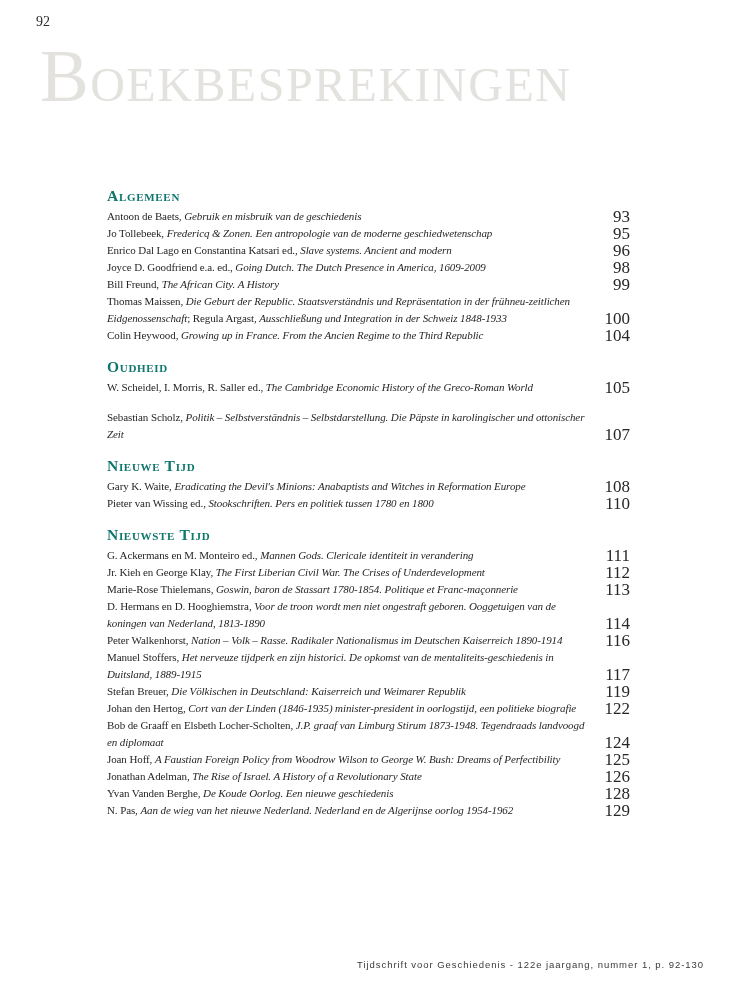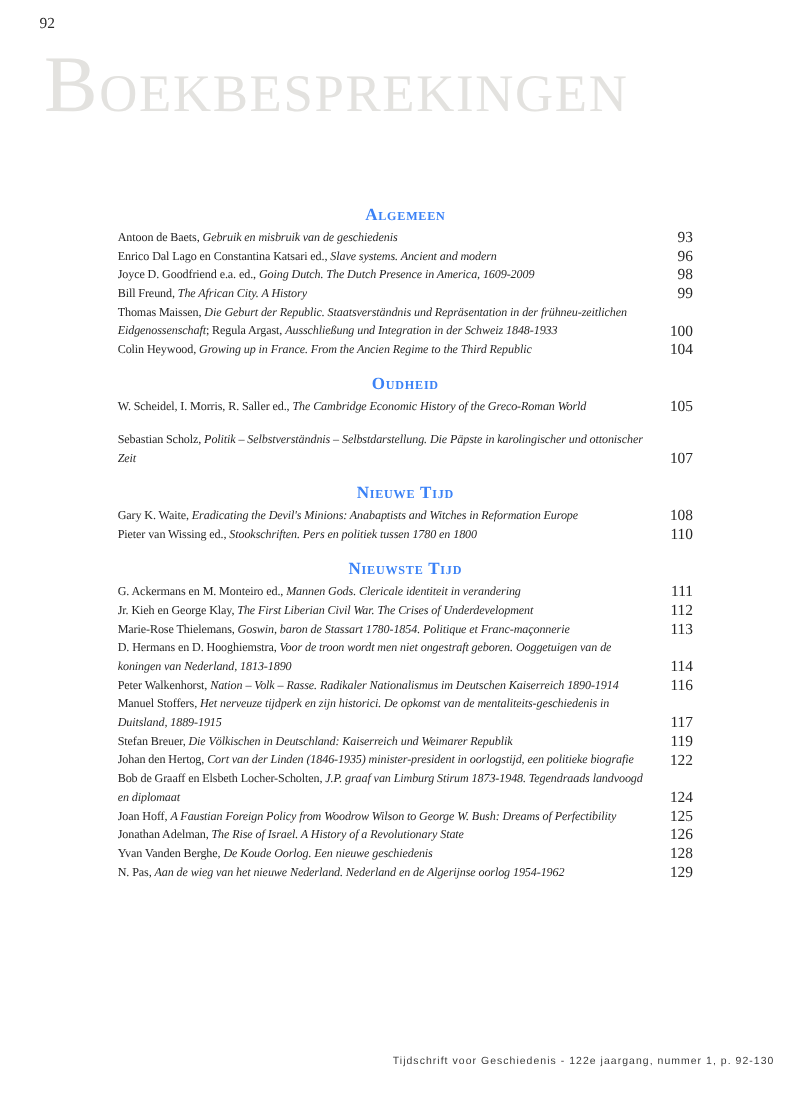--- a/index.html
+++ b/index.html
@@ -29,36 +29,35 @@
     position: absolute; left: 107px; top: 186px; width: 523px;
   }
   .toc-section { margin-top: 13px; }
   .toc-section:first-child { margin-top: 0; }
   .toc-section h2 {
     margin: 0 0 2px 0;
     font-size: 15.5px; line-height: 20px;
     font-variant: small-caps;
     font-weight: 600;
     letter-spacing: 0.7px;
-    color: #3b82f6;
-    text-align: center;
+    color: #0f766e;
   }
   .entry { display: flex; }
   .entry-text {
     flex: 1;
     padding-right: 10px;
     font-size: 11px; line-height: 17px;
     letter-spacing: -0.1px;
     color: #262626;
   }
   .entry-text .it { font-style: italic; text-align: center; }
   .entry-page {
     width: 28px; text-align: right;
     align-self: flex-end;
-    font-size: 14px; line-height: 17px;
+    font-size: 17px; line-height: 17px;
     color: #262626;
   }
   .footer-line {
     position: absolute; top: 959px; right: 33px;
     font-family: "Liberation Sans", sans-serif;
     font-size: 9.5px;
     letter-spacing: 0.95px;
     color: #3a3a3a;
     white-space: nowrap;
   }
@@ -69,20 +68,24 @@
 <div class="folio">92</div>
 
 <h1 class="journal-heading">Boekbesprekingen</h1>
 
 <div class="content">
     <div class="toc-section">
       <h2>Algemeen</h2>
       <div class="entry">
         <span class="entry-text"><span>Antoon de Baets, </span><span class="it">Gebruik en misbruik van de geschiedenis</span></span>
         <span class="entry-page">93</span>
+      </div>
+      <div class="entry">
+        <span class="entry-text"><span>Jo Tollebeek, </span><span class="it">Fredericq &amp; Zonen. Een antropologie van de moderne geschiedwetenschap</span></span>
+        <span class="entry-page">95</span>
       </div>
       <div class="entry">
         <span class="entry-text"><span>Enrico Dal Lago en Constantina Katsari ed., </span><span class="it">Slave systems. Ancient and modern</span></span>
         <span class="entry-page">96</span>
       </div>
       <div class="entry">
         <span class="entry-text"><span>Joyce D. Goodfriend e.a. ed., </span><span class="it">Going Dutch. The Dutch Presence in America, 1609-2009</span></span>
         <span class="entry-page">98</span>
       </div>
       <div class="entry">

